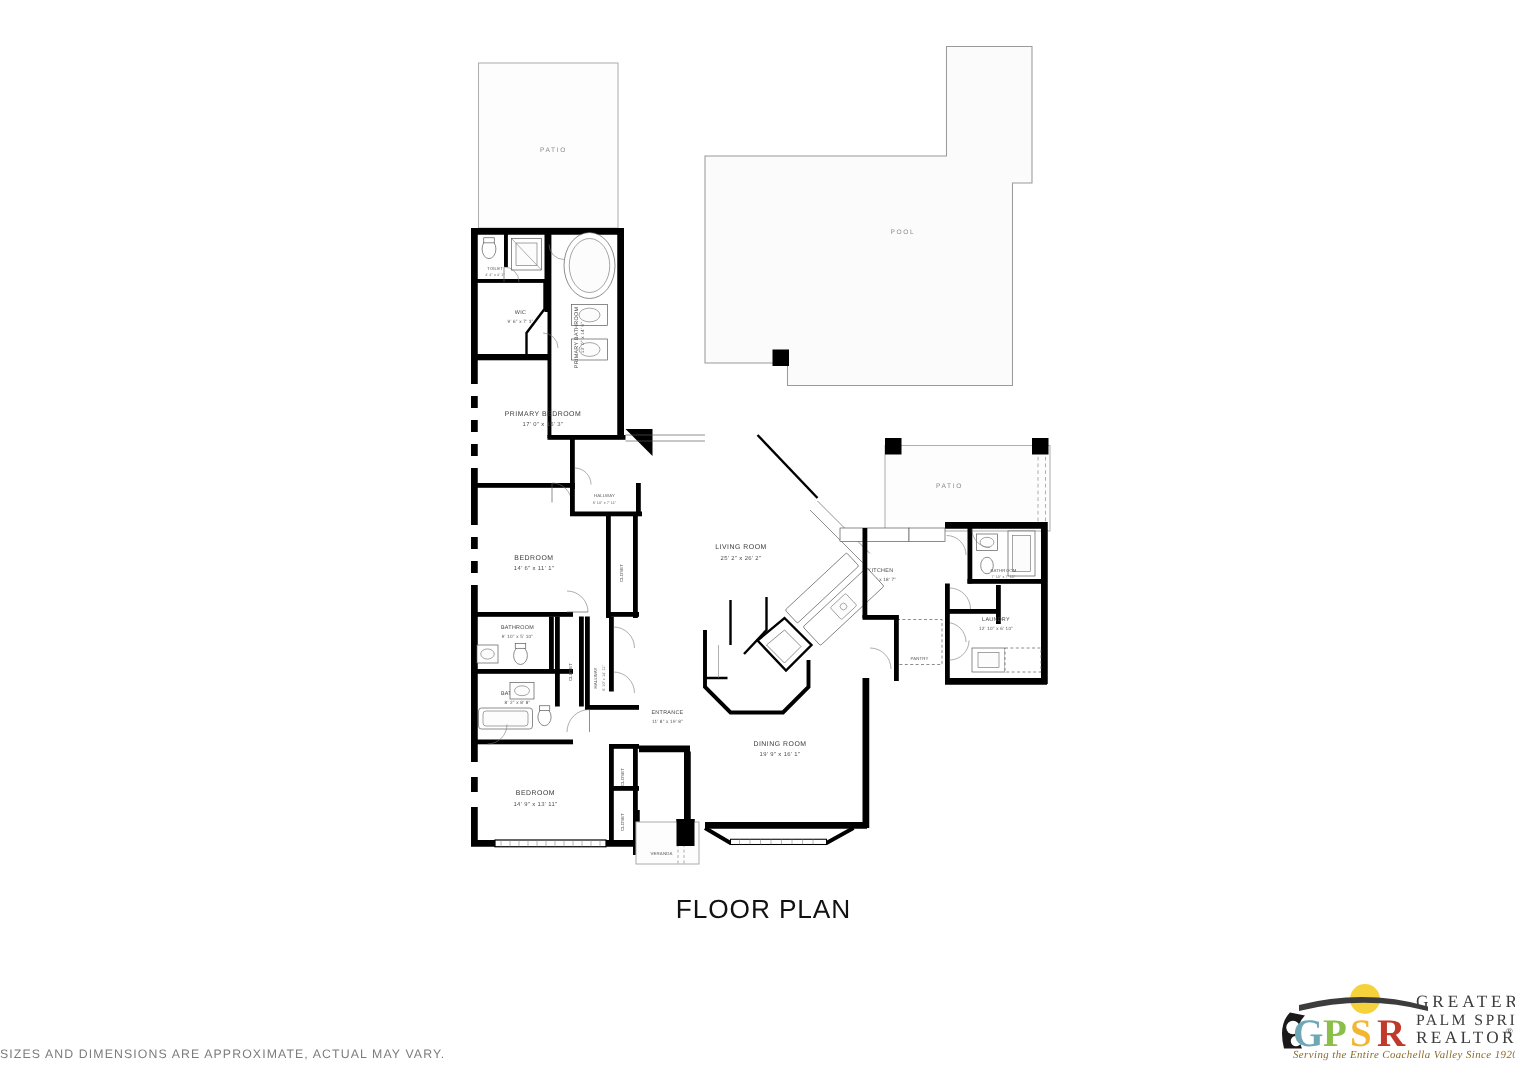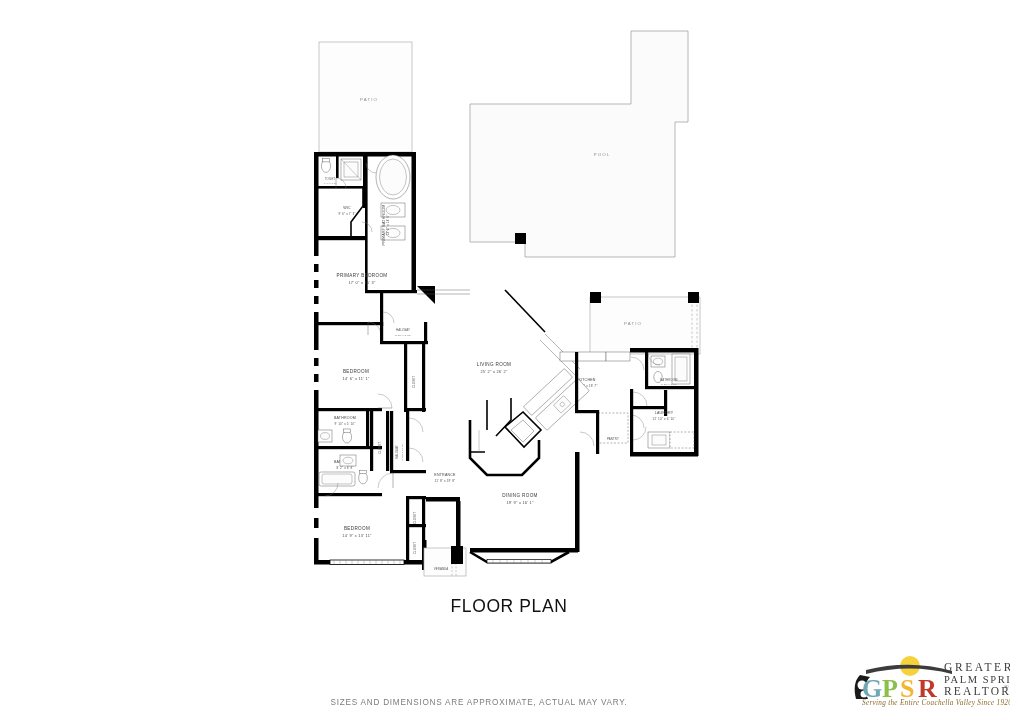--- a/index.html
+++ b/index.html
@@ -88,21 +88,21 @@
     font-size: 17.5px;
     letter-spacing: 0.6px;
     fill: #111111;
     text-anchor: middle;
   }
   .disclaimer-text {
     position: absolute;
     left: 0;
     top: 698px;
     width: 958px;
-    text-align: center;
+    text-align: left;
     font-family: "Liberation Sans", sans-serif;
     font-size: 8.2px;
     letter-spacing: 0.75px;
     color: #7c7c7c;
   }
   
   #gpsr-logo {
     position: absolute;
     left: 848px;
     top: 655px;

